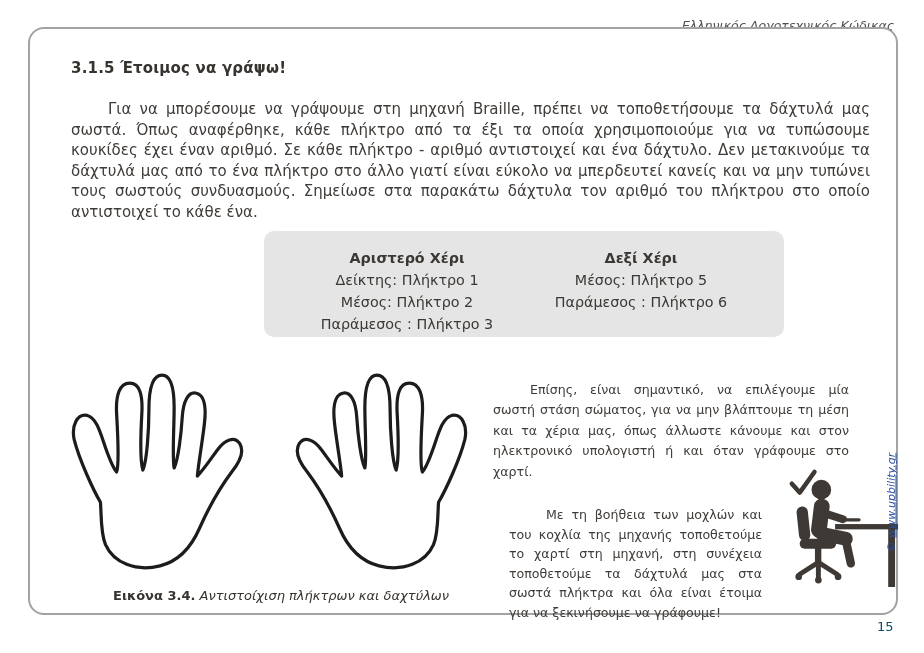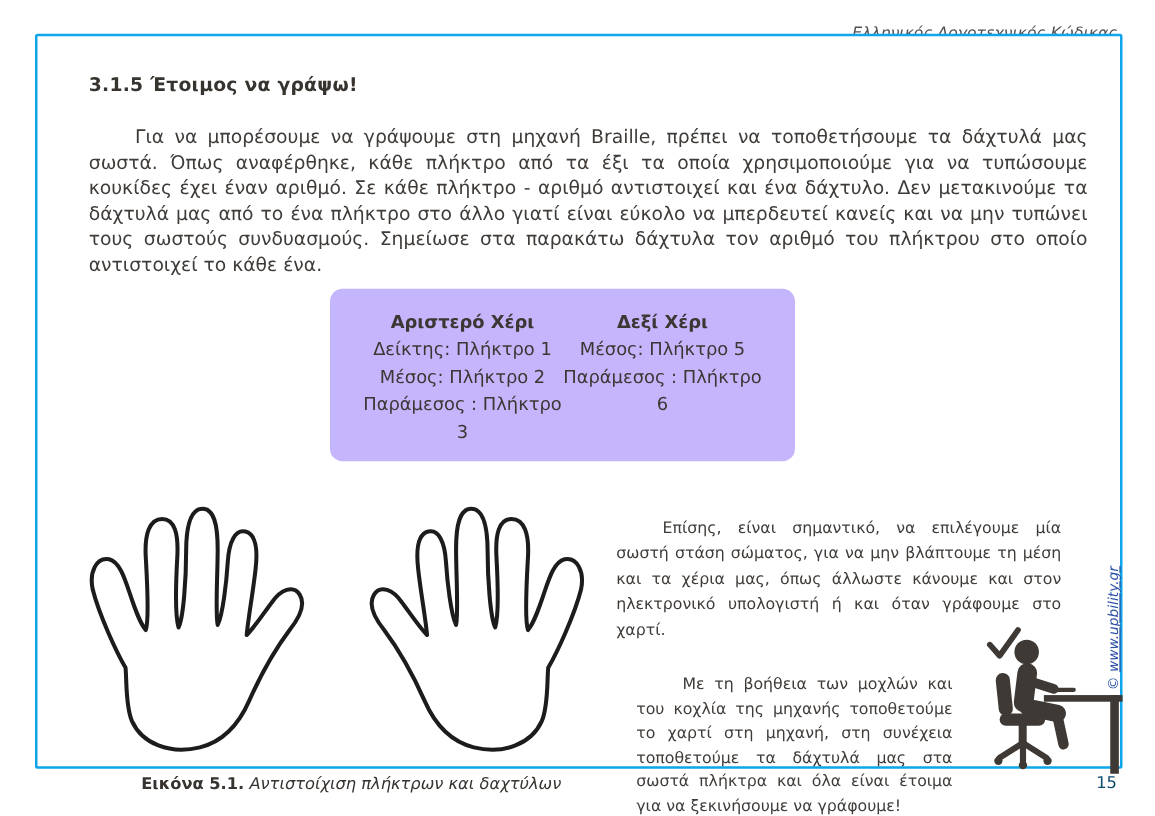--- a/index.html
+++ b/index.html
@@ -7,33 +7,33 @@
   body {
     width:924px; height:653px; position:relative; overflow:hidden;
     background:#ffffff; font-family:"DejaVu Sans", sans-serif; color:#3f3b38;
   }
   .page-header {
     position:absolute; top:7px; right:30px;
     font-style:italic; font-size:12.5px; color:#54504d;margin-top:11px;
   }
   .frame {
     position:absolute; left:28px; top:27px; width:870px; height:588px;
-    border:2px solid #0ea5e9; border-radius:2px;
+    border:2px solid #a3a3a3; border-radius:16px;
     padding:30px 26px 0 41px; background:#ffffff;
   }
   .section-heading {
     margin:0; font-size:15px; font-weight:bold; color:#37332f; letter-spacing:.2px;
   }
   .intro {
     margin:22px 0 0 0; font-size:15px; line-height:20.6px;
     text-align:justify; text-indent:37px;
   }
   .key-box {
-    width:372px; margin:8px 0 0 193px; background:#c4b5fd; border-radius:10px;
-    padding:16px 0 12px 0; display:flex;
+    width:520px; margin:8px 0 0 193px; background:#e5e5e5; border-radius:10px;
+    padding:16px 0 2px 0; display:flex;
   }
   .key-col { flex:1; text-align:center; font-size:14.3px; line-height:22px; color:#3b3733; }
   .key-col.left  { padding-left:26px; }
   .key-col.right { padding-right:26px; }
   .key-title { font-weight:bold; }
   .columns { display:flex; margin-top:30px; }
   .fig-col { width:420px; flex:none; }
   .hands { display:flex; gap:35px; margin-left:-5px; }
   .hand-svg { display:block; }
   .caption { margin:9px 0 0 42px; font-size:13px; color:#37332f; }
@@ -136,21 +136,21 @@
                  C 156 72, 166 68, 171 76
                  C 176 84, 171 94, 163 104
                  C 151 120, 139 142, 131 160
                  C 124 176, 112 192, 92 197
                  C 68 203, 46 194, 38 176
                  C 33 164, 34 146, 33 134 Z"></path>
           </g>
         </svg>
       </div>
       <div class="caption">
-        <span class="cap-label">Εικόνα 5.1.</span><span class="cap-text"> Αντιστοίχιση πλήκτρων και δαχτύλων</span>
+        <span class="cap-label">Εικόνα 3.4.</span><span class="cap-text"> Αντιστοίχιση πλήκτρων και δαχτύλων</span>
       </div>
     </div>
 
     <div class="text-col">
       <p class="posture-1">Επίσης, είναι σημαντικό, να επιλέγουμε μία σωστή στάση σώματος, για να μην βλάπτουμε τη μέση και τα χέρια μας, όπως άλλωστε κάνουμε και στον ηλεκτρονικό υπολογιστή ή και όταν γράφουμε στο χαρτί.</p>
       <div class="row2">
         <p class="posture-2">Με τη βοήθεια των μοχλών και του κοχλία της μηχανής τοποθετούμε το χαρτί στη μηχανή, στη συνέχεια τοποθετούμε τα δάχτυλά μας στα σωστά πλήκτρα και όλα είναι έτοιμα για να ξεκινήσουμε να γράφουμε!</p>
         <div class="desk-icon-wrap">
           <svg width="118" height="132" viewBox="0 0 120 132">
             <g>

